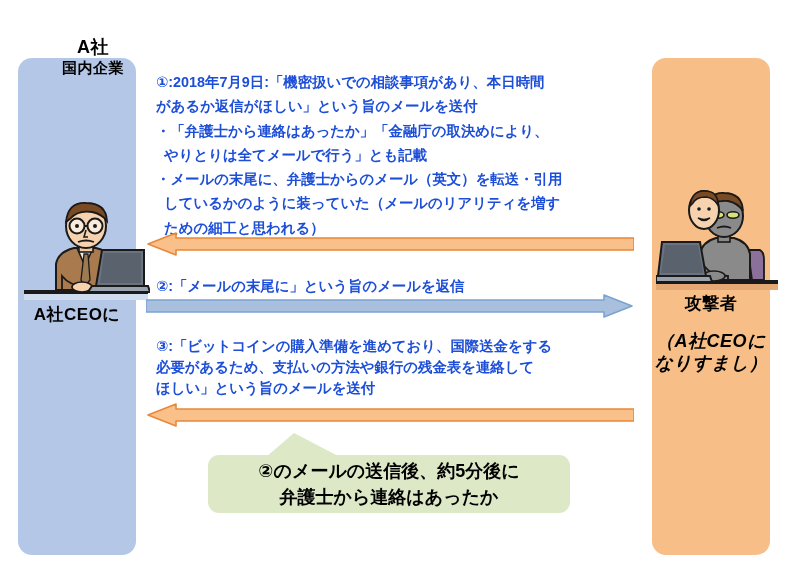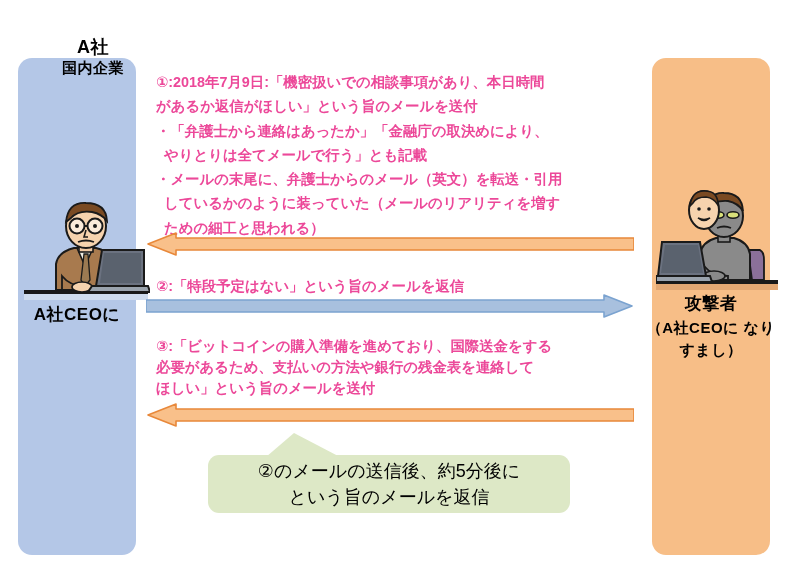--- a/index.html
+++ b/index.html
@@ -20,24 +20,24 @@
   
   .title-block{position:absolute;text-align:center;color:#000;}
   .title-left{left:34px;top:6px;width:118px;margin-top:30px;}
   .title-left .t1{font-size:18px;font-weight:bold;line-height:22px;letter-spacing:.5px;}
   .title-left .t2{font-size:15px;font-weight:bold;line-height:20px;letter-spacing:.5px;text-align:center;}
 
   
   .fig-label{position:absolute;text-align:center;color:#000;font-weight:bold;}
   .label-left{left:4px;top:303px;width:146px;font-size:17px;letter-spacing:.5px;}
   .label-right{left:645px;top:292px;width:132px;font-size:17px;line-height:23px;letter-spacing:.5px;text-align:center;}
-  .label-right .sub{font-size:15px;line-height:22px;display:block;margin-top:2px;}
+  .label-right .sub{font-size:18px;line-height:22px;display:block;margin-top:15px;font-style:italic;}
 
   
-  .msg{position:absolute;color:#ec4899;font-weight:bold;white-space:pre;}
+  .msg{position:absolute;color:#1d4ed8;font-weight:bold;white-space:pre;}
   .msg1{left:156px;top:70px;font-size:14.4px;line-height:24.3px;}
   .msg2{left:156px;top:274px;font-size:14.4px;line-height:24px;}
   .msg3{left:156px;top:336px;font-size:14.4px;line-height:21px;}
 
   
   .arrow{position:absolute;}
 
   
   .callout{
     position:absolute;left:208px;top:455px;width:362px;height:58px;
@@ -45,21 +45,21 @@
   }
   .callout-tab{
     position:absolute;left:266px;top:433px;width:0;height:0;
     border-left:28px solid transparent;
     border-right:46px solid transparent;
     border-bottom:24px solid #dde8c6;
   }
   .callout-text{
     position:absolute;left:208px;top:455px;width:362px;height:58px;
     display:flex;flex-direction:column;align-items:center;justify-content:center;
-    color:#000;font-weight:normal;font-size:18px;line-height:26px;white-space:pre;
+    color:#000;font-weight:bold;font-size:18px;line-height:26px;white-space:pre;
     text-align:center;
   }
 
   
   .fig{position:absolute;}
   .fig-person-left{left:22px;top:198px;width:128px;height:108px;}
   .fig-person-right{left:656px;top:188px;width:122px;height:108px;}
 </style>
 </head>
 <body>
@@ -156,34 +156,34 @@
 ・「弁護士から連絡はあったか」「金融庁の取決めにより、
   やりとりは全てメールで行う」とも記載
 ・メールの末尾に、弁護士からのメール（英文）を転送・引用
   しているかのように装っていた（メールのリアリティを増す
   ための細工と思われる）</div>
 
   <svg class="arrow" style="left:146px;top:232px;width:488px;height:24px;" viewBox="0 0 488 24">
     <path d="M488 6 L30 6 L30 1 L2 12 L30 23 L30 18 L488 18 Z" fill="#f9c08a" stroke="#e8883a" stroke-width="1.6" stroke-linejoin="round"></path>
   </svg>
 
-  <div class="msg msg2">②:「特段予定はない」という旨のメールを返信</div>
+  <div class="msg msg2">②:「メールの末尾に」という旨のメールを返信</div>
 
   <svg class="arrow" style="left:146px;top:294px;width:488px;height:24px;" viewBox="0 0 488 24">
     <path d="M0 6 L458 6 L458 1 L486 12 L458 23 L458 18 L0 18 Z" fill="#a8c0de" stroke="#7ba3d0" stroke-width="1.6" stroke-linejoin="round"></path>
   </svg>
 
   <div class="msg msg3">③:「ビットコインの購入準備を進めており、国際送金をする
 必要があるため、支払いの方法や銀行の残金表を連絡して
 ほしい」という旨のメールを送付</div>
 
   <svg class="arrow" style="left:146px;top:403px;width:488px;height:24px;" viewBox="0 0 488 24">
     <path d="M488 6 L30 6 L30 1 L2 12 L30 23 L30 18 L488 18 Z" fill="#f9c08a" stroke="#e8883a" stroke-width="1.6" stroke-linejoin="round"></path>
   </svg>
 
   <div class="callout-tab"></div>
   <div class="callout"></div>
   <div class="callout-text">
     <span>②のメールの送信後、約5分後に</span>
-    <span>という旨のメールを返信</span>
+    <span>弁護士から連絡はあったか</span>
   </div>
 
 </div>
 
 </body></html>

